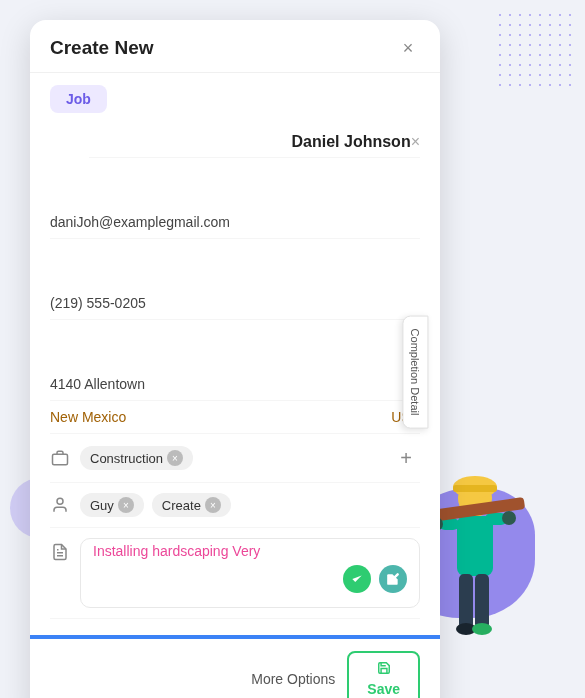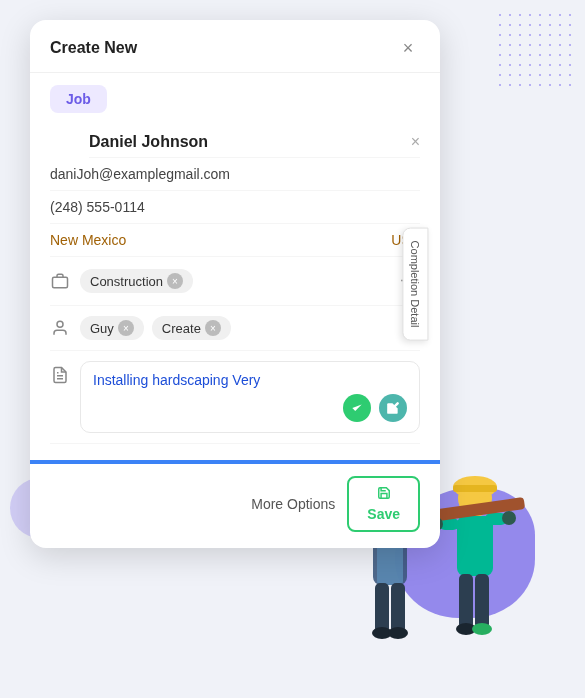--- a/index.html
+++ b/index.html
@@ -84,21 +84,21 @@
     
     .modal-header {
       display: flex;
       align-items: center;
       justify-content: space-between;
       padding: 16px 20px 12px;
       border-bottom: 1px solid #f0f0f0;
     }
 
     .modal-title {
-      font-size: 16px;
+      font-size: 19px;
       font-weight: 600;
       color: #222;
       text-align: center;
     }
 
     .close-btn {
       width: 24px;
       height: 24px;
       display: flex;
       align-items: center;
@@ -134,21 +134,21 @@
 
     
     .modal-body {
       padding: 10px 20px 16px;
     }
 
     
     .contact-row {
       display: flex;
       align-items: center;
-      justify-content: space-between;
+      justify-content: flex-end;
       padding: 10px 0 6px;
       border-bottom: 1px solid #f5f5f5;
       margin-left: 39px;
     }
 
     .contact-name {
       font-size: 16px;
       font-weight: 600;
       color: #222;
     }
@@ -158,20 +158,21 @@
       cursor: pointer;
       font-size: 16px;
     }
 
     
     .info-row {
       padding: 8px 0;
       font-size: 14px;
       color: #444;
       border-bottom: 1px solid #f5f5f5;
+      margin-top: 48px;
     }
 
     
     .location-row {
       display: flex;
       align-items: center;
       justify-content: space-between;
       padding: 8px 0;
       font-size: 14px;
       color: #a16207;
@@ -280,24 +281,24 @@
     .x-icon {
       color: #aaa;
       font-size: 16px;
       cursor: pointer;
     }
 
     
     .notes-area {
       border: 1px solid #e8e8e8;
       border-radius: 10px;
-      padding: 10px 12px;
+      padding: 4px 12px;
       min-height: 70px;
       font-size: 14px;
-      color: #1d4ed8;
+      color: #ec4899;
       position: relative;
     }
 
     .notes-actions {
       display: flex;
       justify-content: flex-end;
       gap: 8px;
       margin-top: 6px;
     }
 
@@ -432,23 +433,26 @@
       <div class="contact-row">
         <span class="contact-name">Daniel  Johnson</span>
         <span class="contact-close">×</span>
       </div>
 
       <div class="info-row">
         <span>daniJoh@examplegmail.com</span>
       </div>
 
       <div class="info-row">
-        <span>(248) 555-0114</span>
-      </div>
-
+        <span>(219) 555-0205</span>
+      </div>
+
+      <div class="info-row">
+        <span>4140 Allentown</span>
+      </div>
 
       <div class="location-row">
         <span>New Mexico</span>
         <span>USA</span>
       </div>
 
       <div class="field-row">
         <div class="field-icon">
           <svg width="18" height="18" viewBox="0 0 24 24" fill="none" stroke="#888" stroke-width="2">
             <rect x="2" y="7" width="20" height="14" rx="2"></rect>

